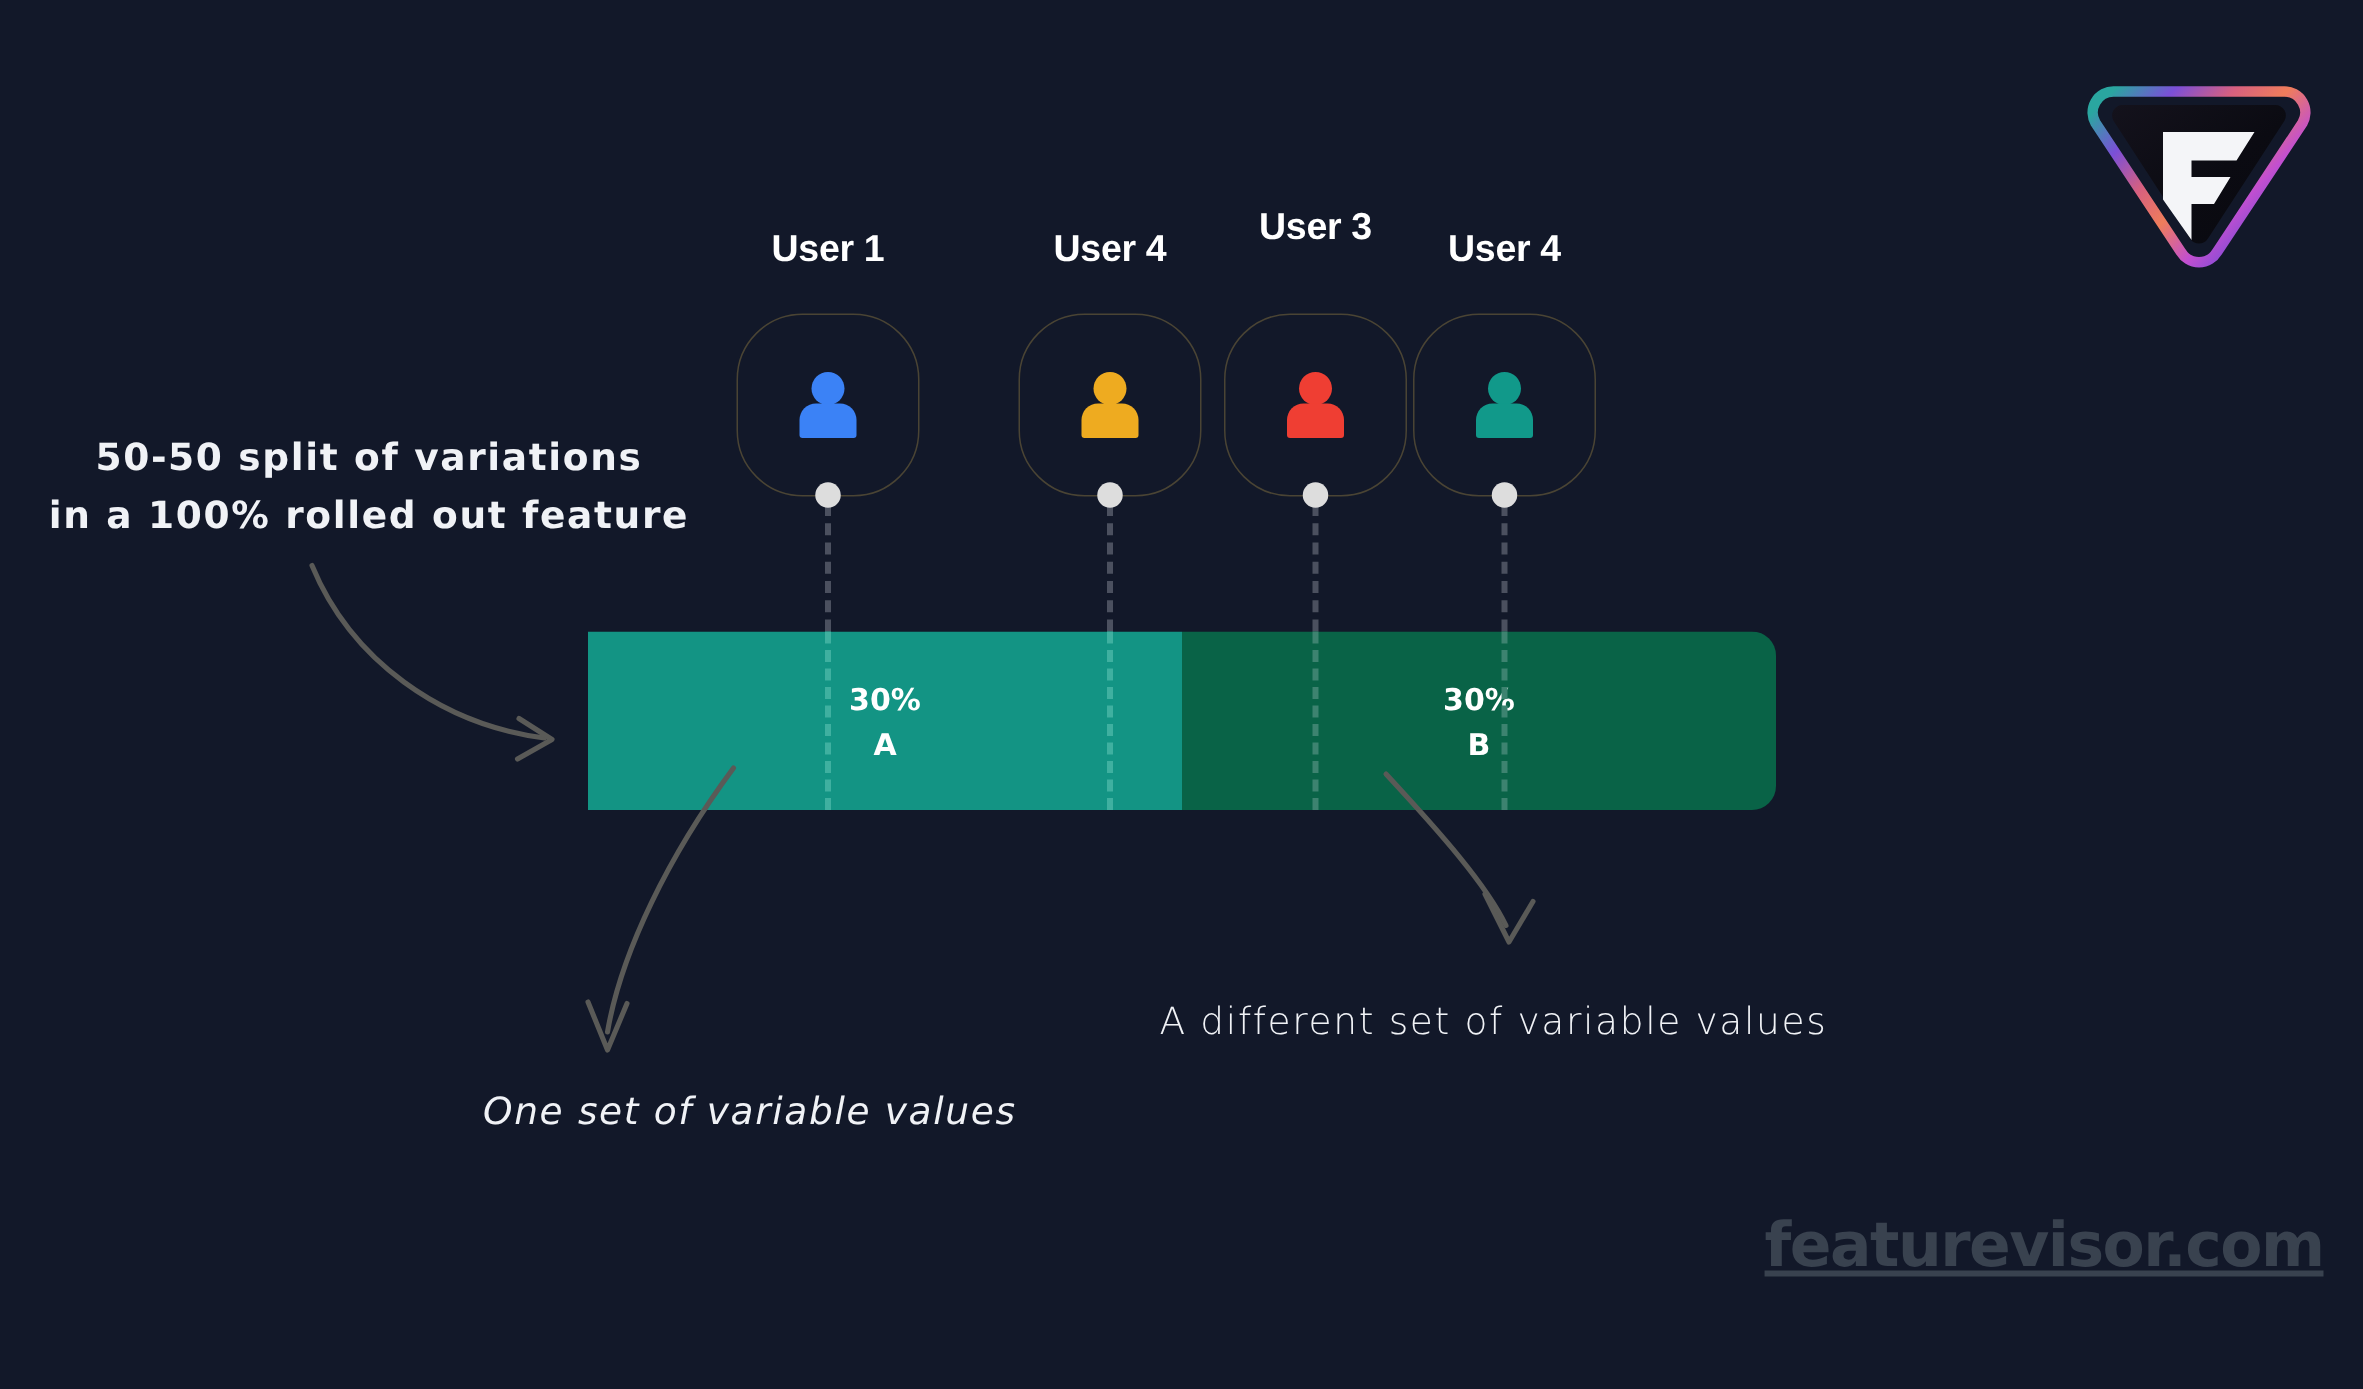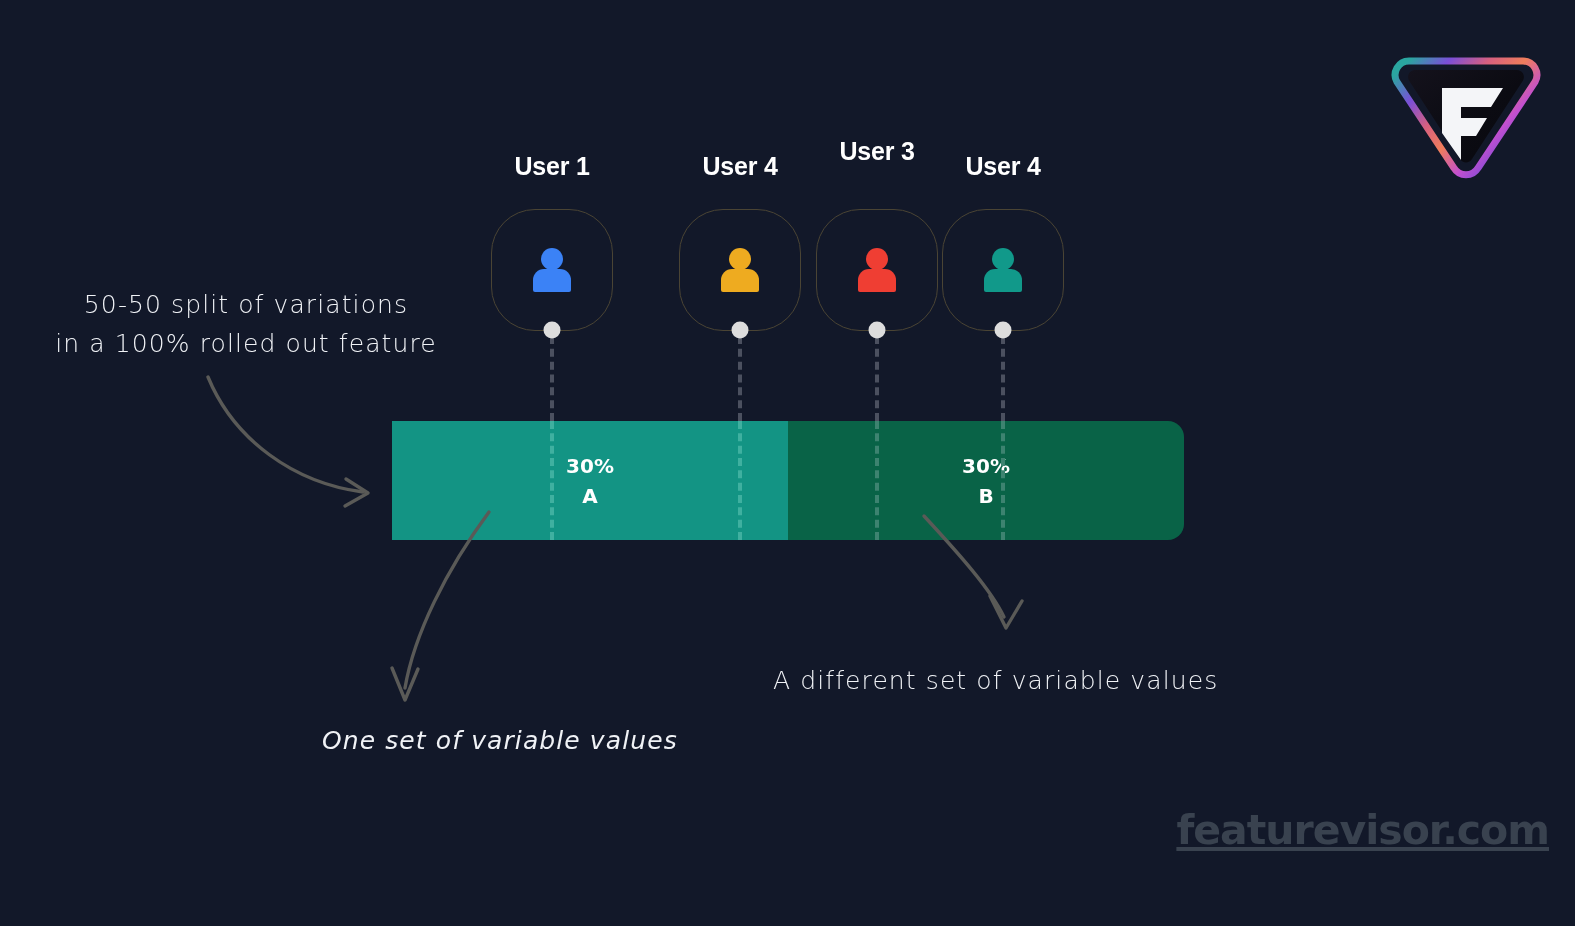--- a/index.html
+++ b/index.html
@@ -264,21 +264,21 @@
       <path d="M330 479 L352 493 L329 506"></path>
 
       <path d="M473 512 C 430 570, 398 635, 389 688"></path>
       <path d="M376 668 L389 700 L402 669"></path>
 
       <path d="M908 516 C 945 556, 975 590, 988 617"></path>
       <path d="M974 596 L990 628 L1006 601"></path>
     </g>
   </svg>
 
-  <div class="note center" style="left:230px; top:286px;">50-50 split of variations
+  <div class="note center" style="left:230px; top:286px;font-weight:bold;">50-50 split of variations
 in a 100% rolled out feature</div>
 
   <div class="note" style="left:306px; top:722px;font-style:italic;">One set of variable values</div>
 
   <div class="note" style="left:757px; top:662px;">A different set of variable values</div>
 
   <div id="watermark">featurevisor.com</div>
 
 </div>
 

